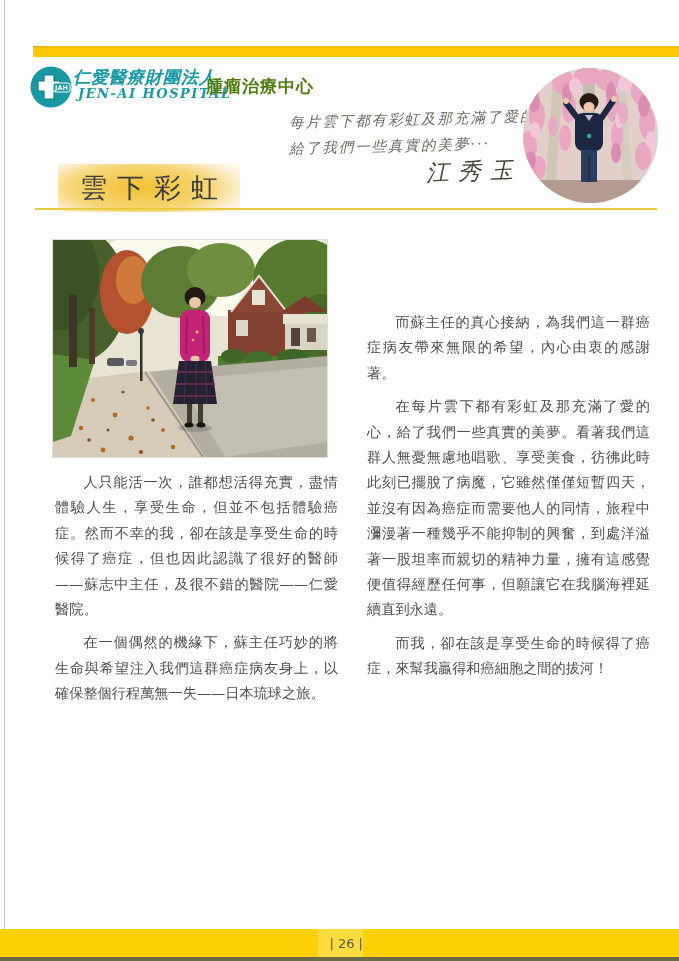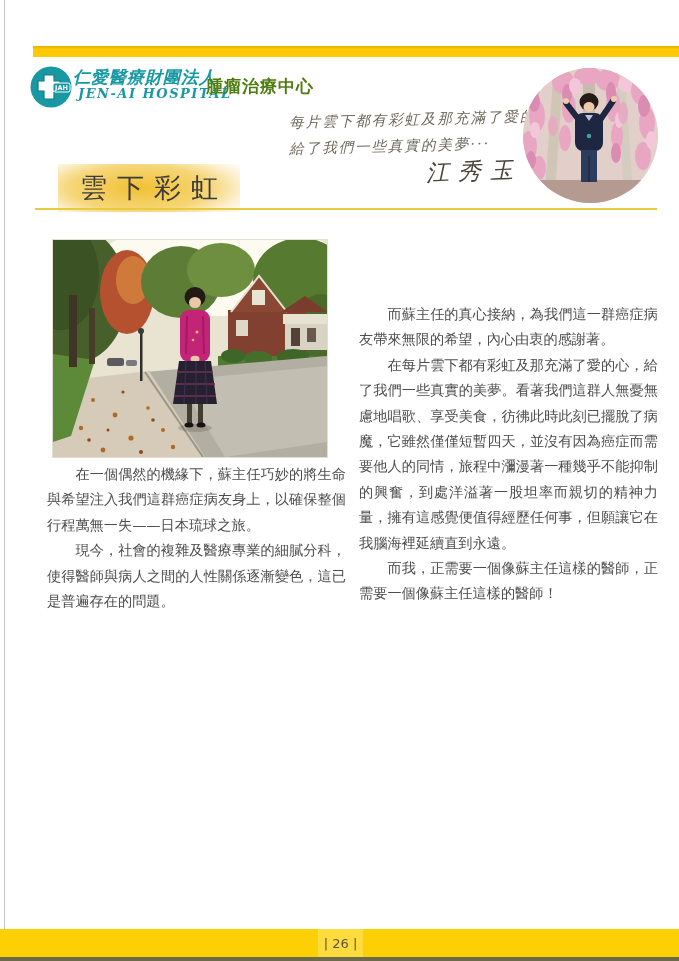--- a/index.html
+++ b/index.html
@@ -39,28 +39,28 @@
 
   
   .circle-photo { position:absolute; left:523px; top:68px; width:135px; height:135px;
     border-radius:50%; overflow:hidden; }
   .main-photo { position:absolute; left:53px; top:240px; width:274px; height:217px;
     box-shadow:0 0 0 1px #e2ded2; overflow:hidden; }
 
   
   .col { position:absolute; text-align:justify; color:#4d4d4d; font-size:14.2px;
     line-height:25.4px; }
-  .col p { text-indent:2em; margin:0; }
+  .col p { text-indent:2em; margin:8px; }
   .col-left  { left:47px;  top:462px; width:299px; }
   .col-right { left:359px; top:302px; width:299px; }
 
   
   .bottom-bar { position:absolute; left:0; top:929px; width:679px; height:28px; background:#fcd005; }
   .page-num-box { position:absolute; left:318px; top:929px; width:45px; height:28px;
-    background:#ffdc3e; display:flex; align-items:center; justify-content:center; }
+    background:#ffdc3e; display:flex; align-items:center; justify-content:flex-end; }
   .page-num-box span { font-family:"DejaVu Sans","Liberation Sans",sans-serif;
     font-size:13px; color:#57573f; }
   .bottom-line { position:absolute; left:0; top:957px; width:679px; height:4px; background:#6b6b4a; }
 </style>
 </head>
 <body>
 
 <div class="page">
   <div class="scan-edge"></div>
 
@@ -227,27 +227,27 @@
         </g>
         <rect x="134" y="164" width="5" height="19" fill="#443c33"></rect>
         <rect x="145" y="164" width="5" height="19" fill="#443c33"></rect>
         <ellipse cx="136" cy="185" rx="4.5" ry="2.5" fill="#16120e"></ellipse>
         <ellipse cx="148" cy="185" rx="4.5" ry="2.5" fill="#16120e"></ellipse>
       </g>
     </svg>
   </div>
 
   <div class="col col-left">
+    <p>人只能活一次，誰都想活得充實，盡情體驗人生，享受生命，但並不包括體驗癌症。然而不幸的我，卻在該是享受生命的時候得了癌症，但也因此認識了很好的醫師——蘇志中主任，及很不錯的醫院——仁愛醫院。</p>
     <p>在一個偶然的機緣下，蘇主任巧妙的將生命與希望注入我們這群癌症病友身上，以確保整個行程萬無一失——日本琉球之旅。</p>
-    <p>現今，社會的複雜及醫療專業的細膩分科，使得醫師與病人之間的人性關係逐漸變色，這已是普遍存在的問題。</p>
   </div>
   <div class="col col-right">
     <p>而蘇主任的真心接納，為我們這一群癌症病友帶來無限的希望，內心由衷的感謝著。</p>
     <p>在每片雲下都有彩虹及那充滿了愛的心，給了我們一些真實的美夢。看著我們這群人無憂無慮地唱歌、享受美食，彷彿此時此刻已擺脫了病魔，它雖然僅僅短暫四天，並沒有因為癌症而需要他人的同情，旅程中瀰漫著一種幾乎不能抑制的興奮，到處洋溢著一股坦率而親切的精神力量，擁有這感覺便值得經歷任何事，但願讓它在我腦海裡延續直到永遠。</p>
-    <p>而我，正需要一個像蘇主任這樣的醫師，正需要一個像蘇主任這樣的醫師！</p>
+    <p>而我，卻在該是享受生命的時候得了癌症，來幫我贏得和癌細胞之間的拔河！</p>
   </div>
 
   <div class="bottom-bar"></div>
   <div class="page-num-box">
     <span>| 26 |</span>
   </div>
   <div class="bottom-line"></div>
 </div>
 
 </body></html>

